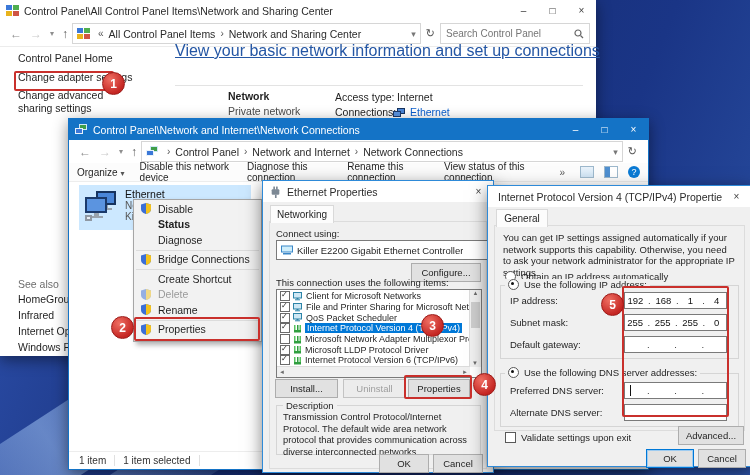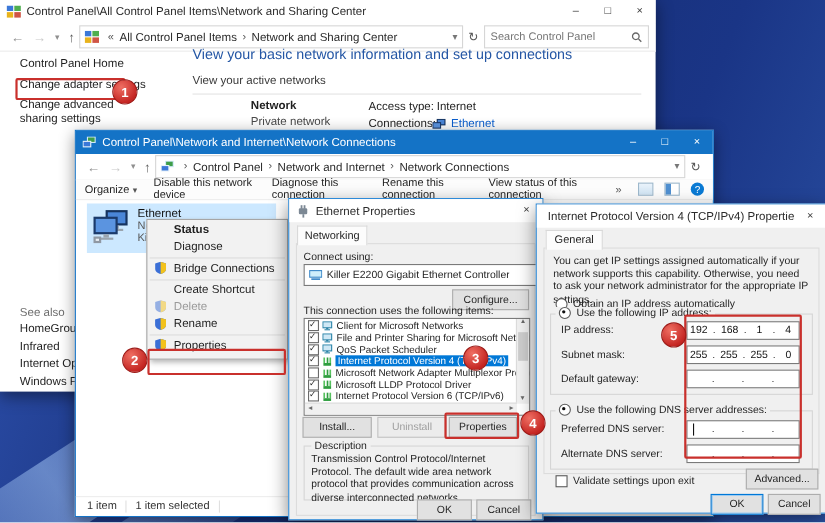--- a/index.html
+++ b/index.html
@@ -141,22 +141,21 @@
 
     <span class="x s105" style="left:18px;top:52px;">Control Panel Home</span>
     <span class="x s105" style="left:18px;top:71px;">Change adapter settings</span>
     <span class="x s105" style="left:18px;top:89px;width:118px;white-space:normal;line-height:13px;">Change advanced sharing settings</span>
     <span class="x s105 gray" style="left:18px;top:278px;">See also</span>
     <span class="x s105" style="left:18px;top:293px;">HomeGroup</span>
     <span class="x s105" style="left:18px;top:309px;">Infrared</span>
     <span class="x s105" style="left:18px;top:325px;">Internet Options</span>
     <span class="x s105" style="left:18px;top:341px;">Windows Firewall</span>
 
-    <span class="x" style="left:175px;top:42px;font-size:13px;color:#2456a4;">View your basic network information and set up connections</span>
-    <span class="x s105" style="left:175px;top:67px;color:#3a3a3a;">View your active networks</span>
+    <span class="x" style="left:175px;top:42px;font-size:16px;color:#2456a4;text-decoration:underline;">View your basic network information and set up connections</span>
     <div class="x" style="left:175px;top:85px;width:408px;height:1px;background:#e3e3e3;"></div>
     <span class="x s105" style="left:228px;top:90px;font-weight:bold;">Network</span>
     <span class="x s105" style="left:228px;top:105px;color:#4a4a4a;">Private network</span>
     <span class="x s105" style="left:335px;top:91px;">Access type:</span>
     <span class="x s105" style="left:397px;top:91px;">Internet</span>
     <span class="x s105" style="left:335px;top:106px;">Connections:</span>
     <svg class="x" style="left:393px;top:108px;" width="13" height="10" viewBox="0 0 13 10">
         <rect x="4" y="0" width="8" height="6" fill="#16335f"></rect>
         <rect x="5" y="1" width="6" height="4" fill="#4a86d8"></rect>
         <rect x="0" y="3" width="8" height="6" fill="#1b3a6b"></rect>
@@ -237,20 +236,29 @@
     </div>
     <div class="statusbar">
       <span style="margin-left:10px;">1 item</span>
       <span class="vsep"></span>
       <span>1 item selected</span>
       <span class="vsep"></span>
     </div>
   </section>
 
   <div class="cmenu">
+    <div class="mi has-shield">
+      <span class="islot">
+          <svg class="shield" width="10" height="11" viewBox="0 0 10 11">
+            <path d="M5 0 L10 1.5 V6 C10 9 7.5 10.3 5 11 C2.5 10.3 0 9 0 6 V1.5 Z" fill="#3b6fd6"></path>
+            <path d="M5 0 L10 1.5 V6 C10 9 7.5 10.3 5 11 Z" fill="#f3c21b"></path>
+          </svg>
+        </span>
+      <span>Disable</span>
+    </div>
     <div class="mi bold">
       <span class="islot"></span>
         <span>Status</span>
     </div>
     <div class="mi">
       <span class="islot"></span>
         <span>Diagnose</span>
     </div>
     <div class="msep"></div>
     <div class="mi has-shield">

